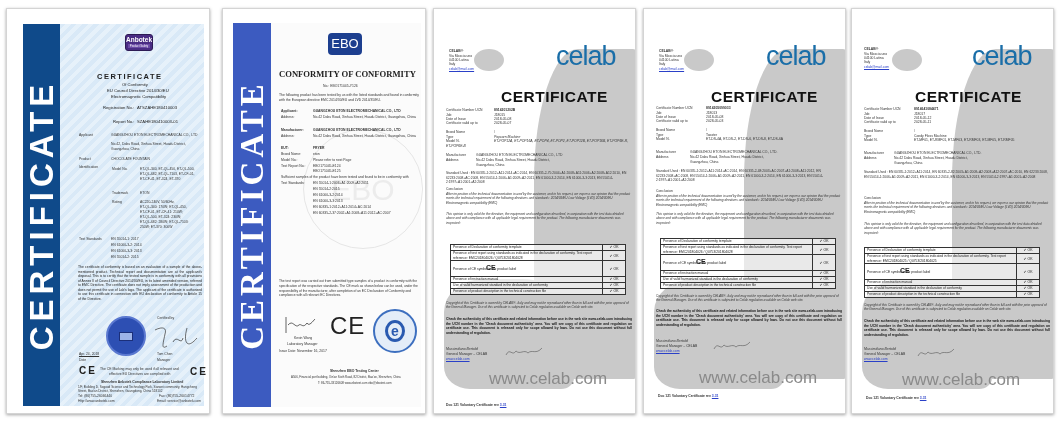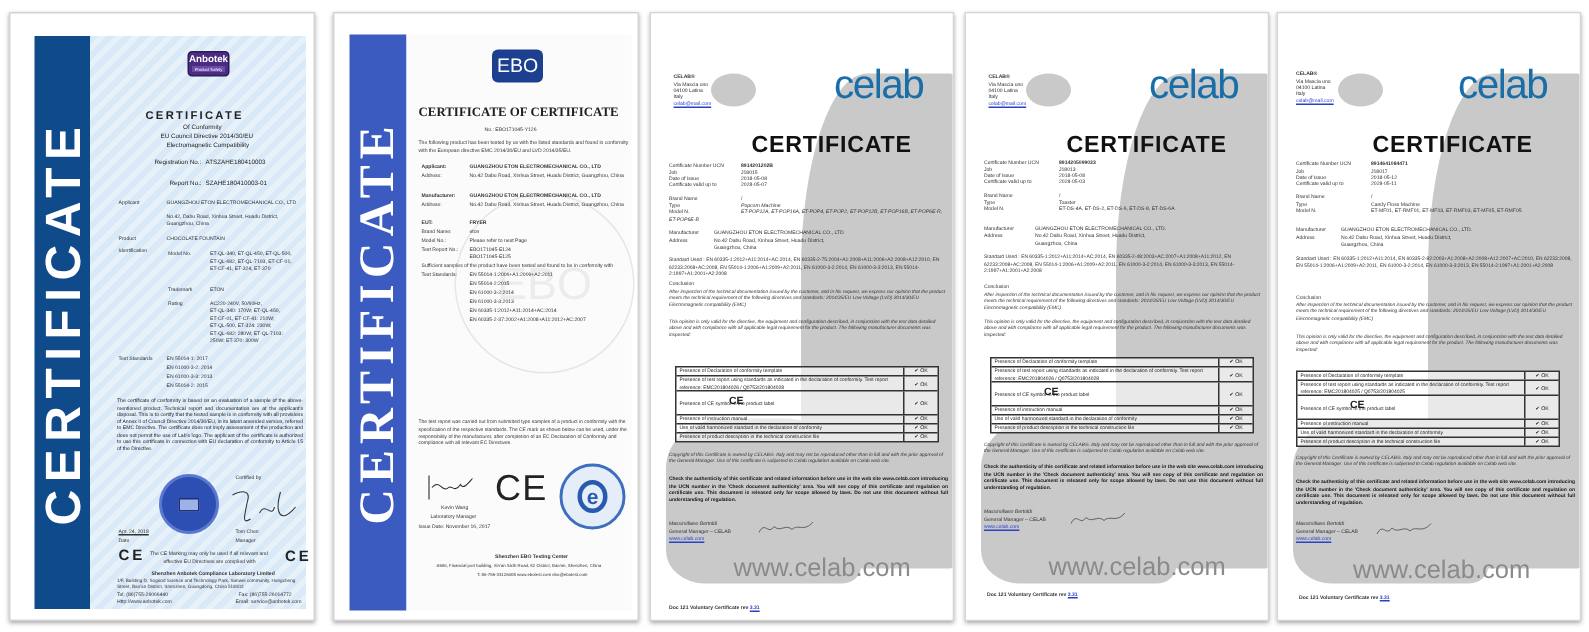--- a/index.html
+++ b/index.html
@@ -131,21 +131,21 @@
 </div>
 
 <div class="frame" id="cert2">
   <div class="band">
     <div class="band-text">CERTIFICATE</div>
   </div>
   <div class="paper"></div>
   <div class="ebo-wm">EBO</div>
 
   <div class="ebo-logo">EBO</div>
-  <div class="t" style="left:56px;top:60px;font-family:'Liberation Serif',serif;font-weight:bold;font-size:8.6px;">CERTIFICATE OF CERTIFICATE</div>
+  <div class="t" style="left:56px;top:60px;font-family:'Liberation Serif',serif;font-weight:bold;font-size:8.6px;">CONFORMITY OF CONFORMITY</div>
   <div class="t tiny" style="left:100px;top:75px;">No.: EBO171045-Y126</div>
   <div style="position:absolute;left:56px;top:84px;width:140px;font-size:3.4px;line-height:4.6px;color:#333;">The following product has been tested by us with the listed standards and found in conformity with the European directive EMC 2014/30/EU and LVD 2014/35/EU.</div>
 
   <div class="t tiny bold" style="left:58px;top:100px;">Applicant:</div>
   <div class="t tiny bold" style="left:90px;top:100px;">GUANGZHOU ETON ELECTROMECHANICAL CO., LTD</div>
   <div class="t tiny" style="left:58px;top:106px;">Address:</div>
   <div style="position:absolute;left:90px;top:106px;width:106px;font-size:3.4px;line-height:5px;color:#333;">No.42 Dabu Road, Xinhua Street, Huadu District, Guangzhou, China</div>
   <div class="t tiny bold" style="left:58px;top:119px;">Manufacturer:</div>
   <div class="t tiny bold" style="left:90px;top:119px;">GUANGZHOU ETON ELECTROMECHANICAL CO., LTD</div>
   <div class="t tiny" style="left:58px;top:125px;">Address:</div>

